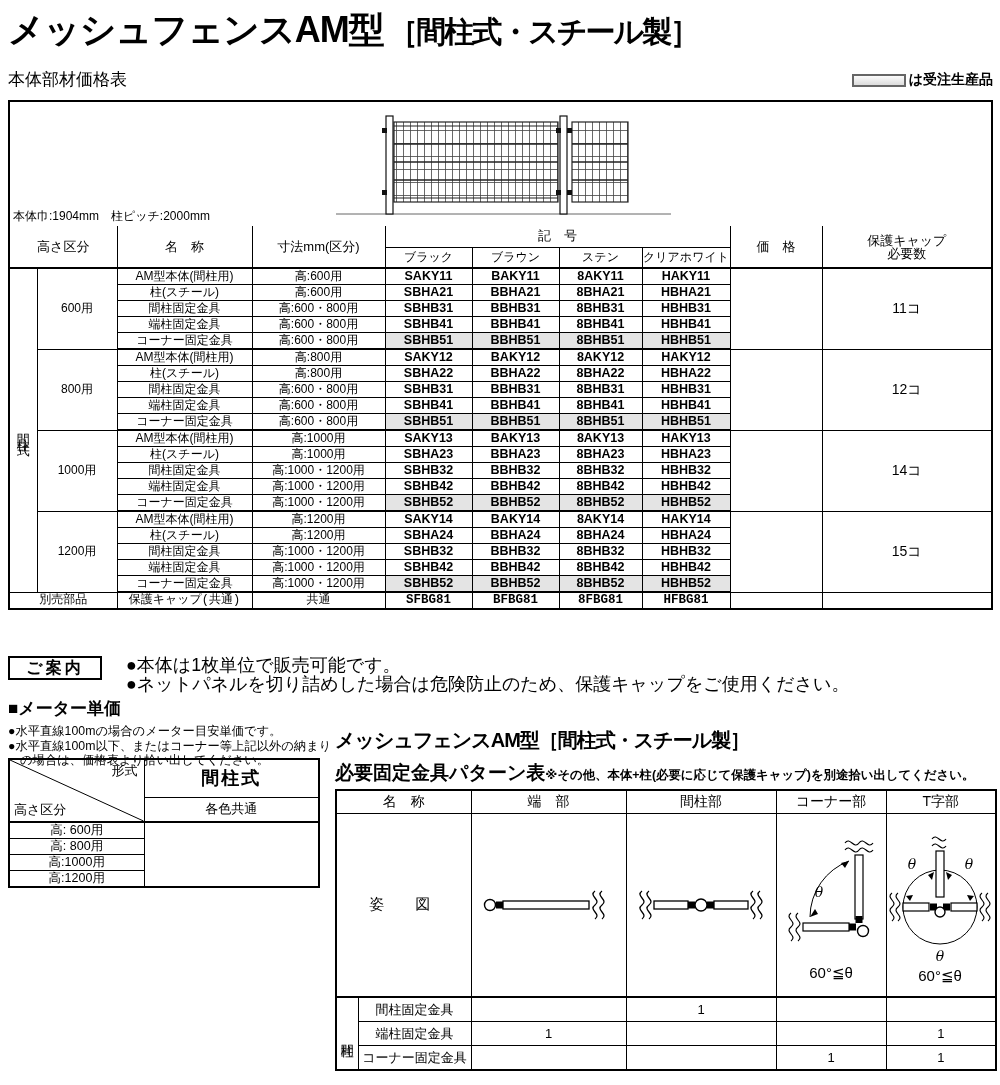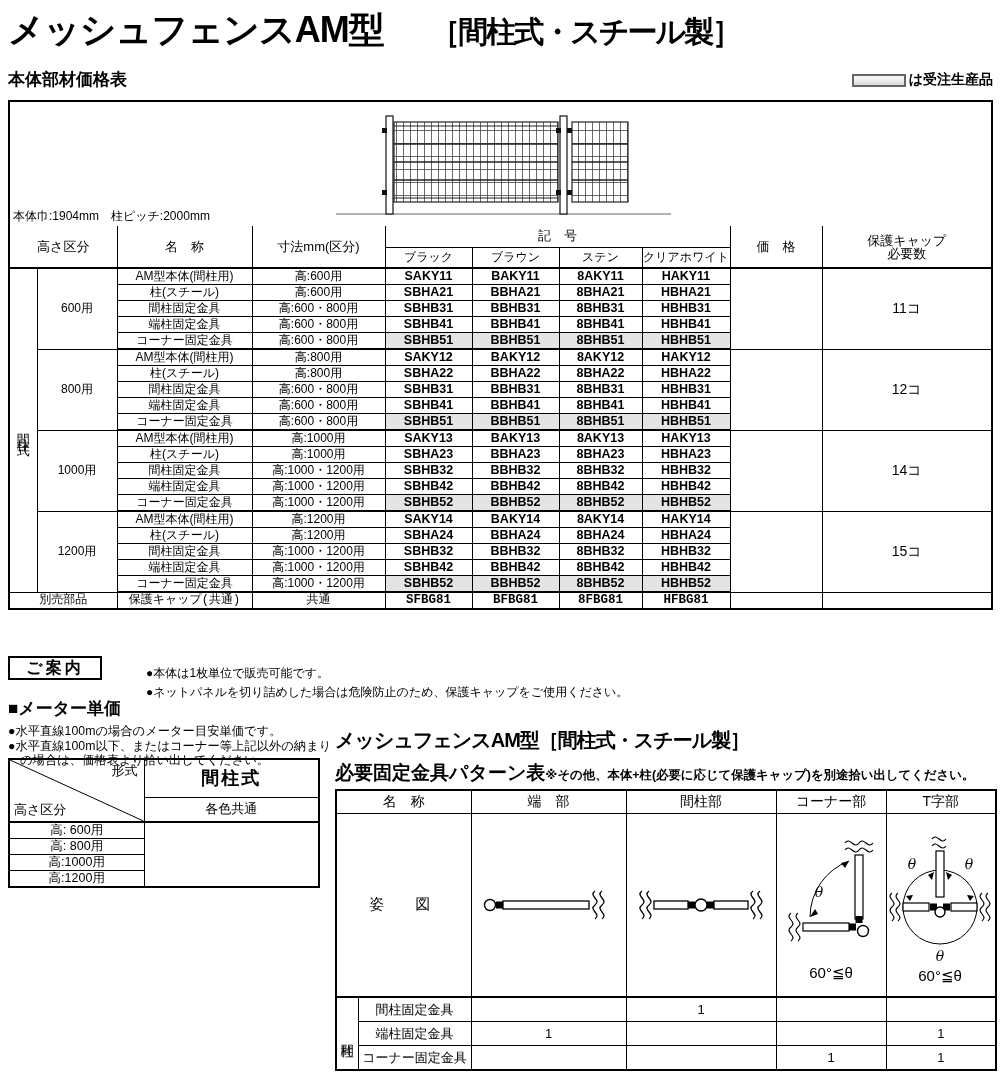--- a/index.html
+++ b/index.html
@@ -2,23 +2,23 @@
 <html><head>
 <meta charset="utf-8">
 <style>
   * { margin:0; padding:0; box-sizing:border-box; }
   html,body { width:1000px; height:1085px; background:#fff; color:#000;
     font-family:"Liberation Sans","DejaVu Sans",sans-serif; position:relative; overflow:hidden; }
 
   
   .page-title { position:absolute; left:8px; top:6px; white-space:nowrap; }
   .page-title .t-main { font-size:36px; font-weight:900; letter-spacing:-1px; }
-  .page-title .t-sub  { font-size:30px; font-weight:900; letter-spacing:-2px;margin-left:42px; }
+  .page-title .t-sub  { font-size:30px; font-weight:900; letter-spacing:-2px; }
   .subhead-row { position:absolute; left:8px; top:68px; width:985px; height:22px; }
-  .subhead-row .label { font-size:17px; font-weight:bold; }
+  .subhead-row .label { font-size:17px; font-weight:normal; }
   .legend { position:absolute; right:0; top:3px; display:flex; align-items:center; gap:3px; }
   .legend .swatch { width:54px; height:13px; border:2px solid #666;
     background:linear-gradient(#fbfbfb,#dcdcdc); }
   .legend .ltext { font-size:14px; font-weight:bold; }
 
   
   .main-box { position:absolute; left:8px; top:100px; width:985px; border:2px solid #000; }
   .model-bar { height:27px; line-height:26px; text-align:center; font-size:20px;
     border-bottom:1px solid #000; }
   .illus { position:relative; height:124px; }
@@ -43,21 +43,21 @@
   .price-table .capcell { font-size:14px; }
   .price-table .vlabel { writing-mode:vertical-rl; text-orientation:upright;
     letter-spacing:5px; font-size:13px; padding:4px 0; }
   .price-table .sec-end > td { border-bottom-width:2px; }
   .price-table tr.last > td { border-bottom:0;font-family:Liberation Mono, monospace; }
 
   
   .guide { position:absolute; left:8px; top:656px; width:985px; }
   .guide .gbox { position:absolute; left:0; top:0; width:94px; height:24px; border:2px solid #000;
     text-align:center; line-height:20px; font-size:16px; font-weight:bold; letter-spacing:3px; }
-  .guide .gitems { position:absolute; left:118px; top:8px; font-size:12px; line-height:19px;margin-left:20px; }
+  .guide .gitems { position:absolute; left:118px; top:0; font-size:18px; line-height:19px; }
   .meter { position:absolute; left:8px; top:697px; width:330px; }
   .meter .mhead { font-size:17px; font-weight:bold; margin-bottom:4px; }
   .meter .mitems { font-size:12.3px; line-height:14.5px; }
   .meter .mitems div { text-indent:-12px; padding-left:12px; }
 
   
   .meter-table { position:absolute; left:8px; top:758px; width:310px; border:2px solid #000; }
   .meter-table th, .meter-table td { border:1px solid #000; text-align:center;
     font-weight:normal; padding:0; }
   .meter-table .diag { position:relative; width:135px; }

